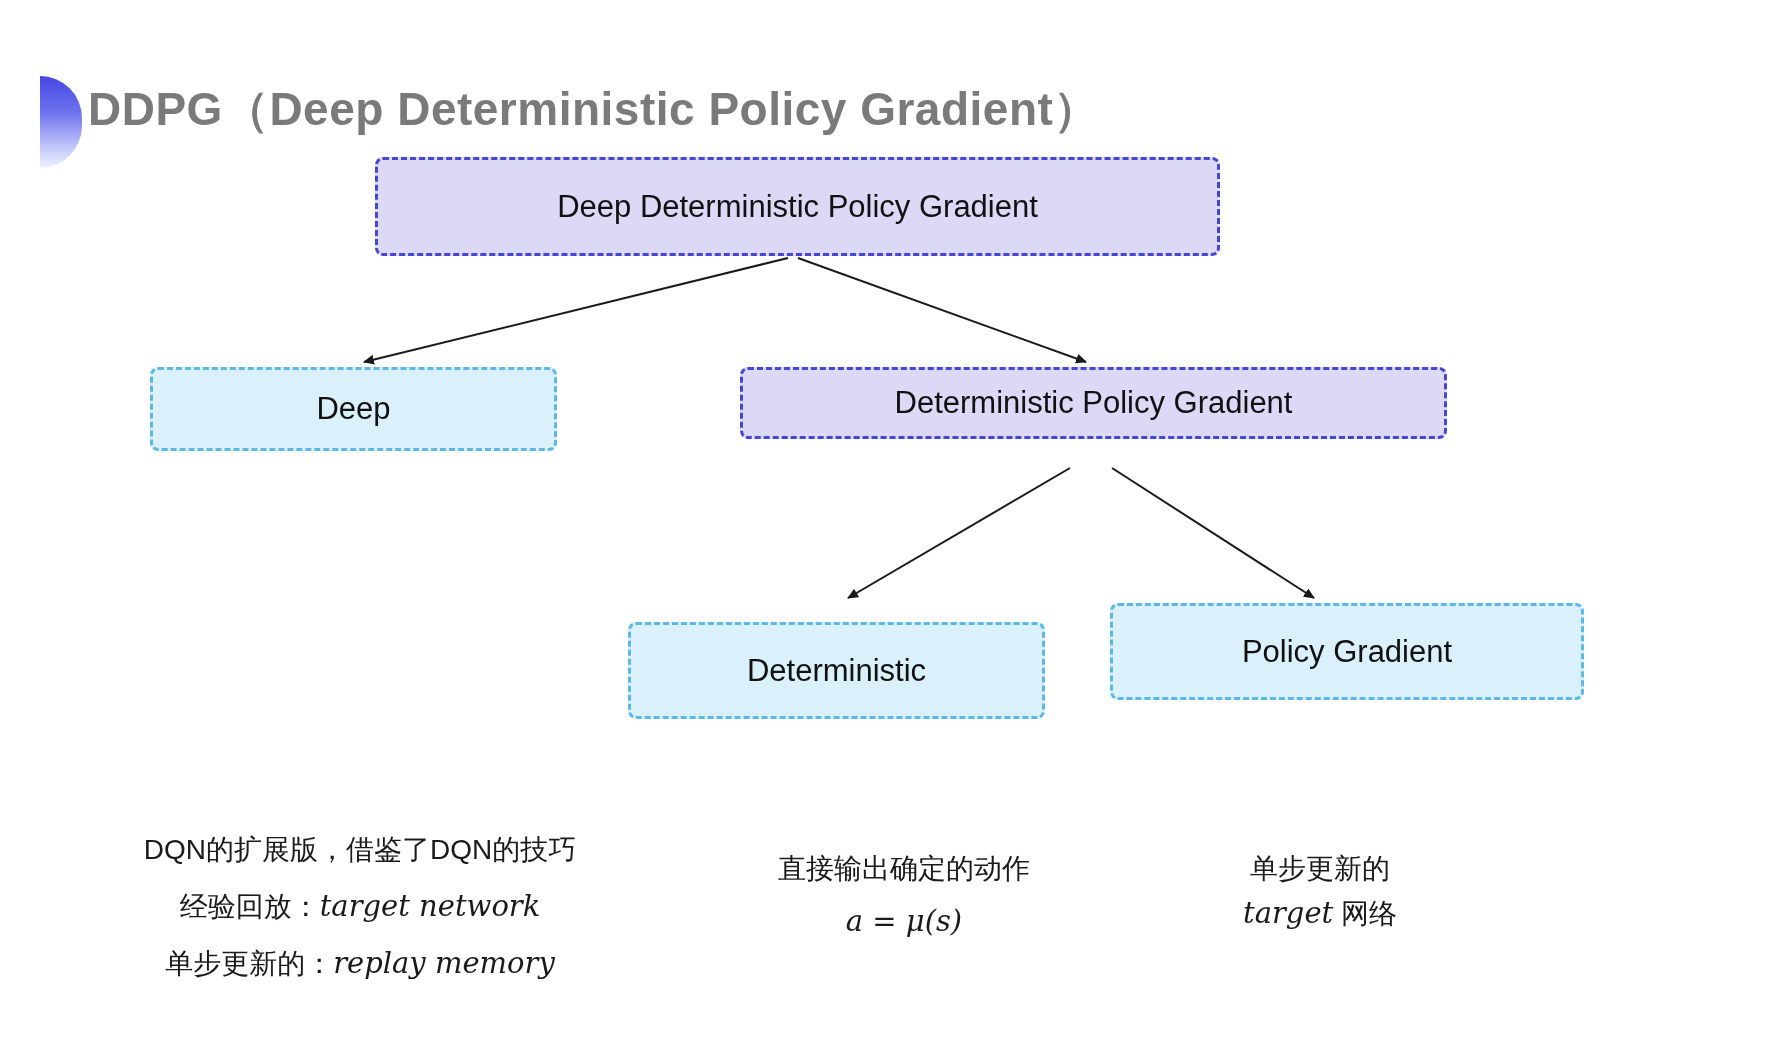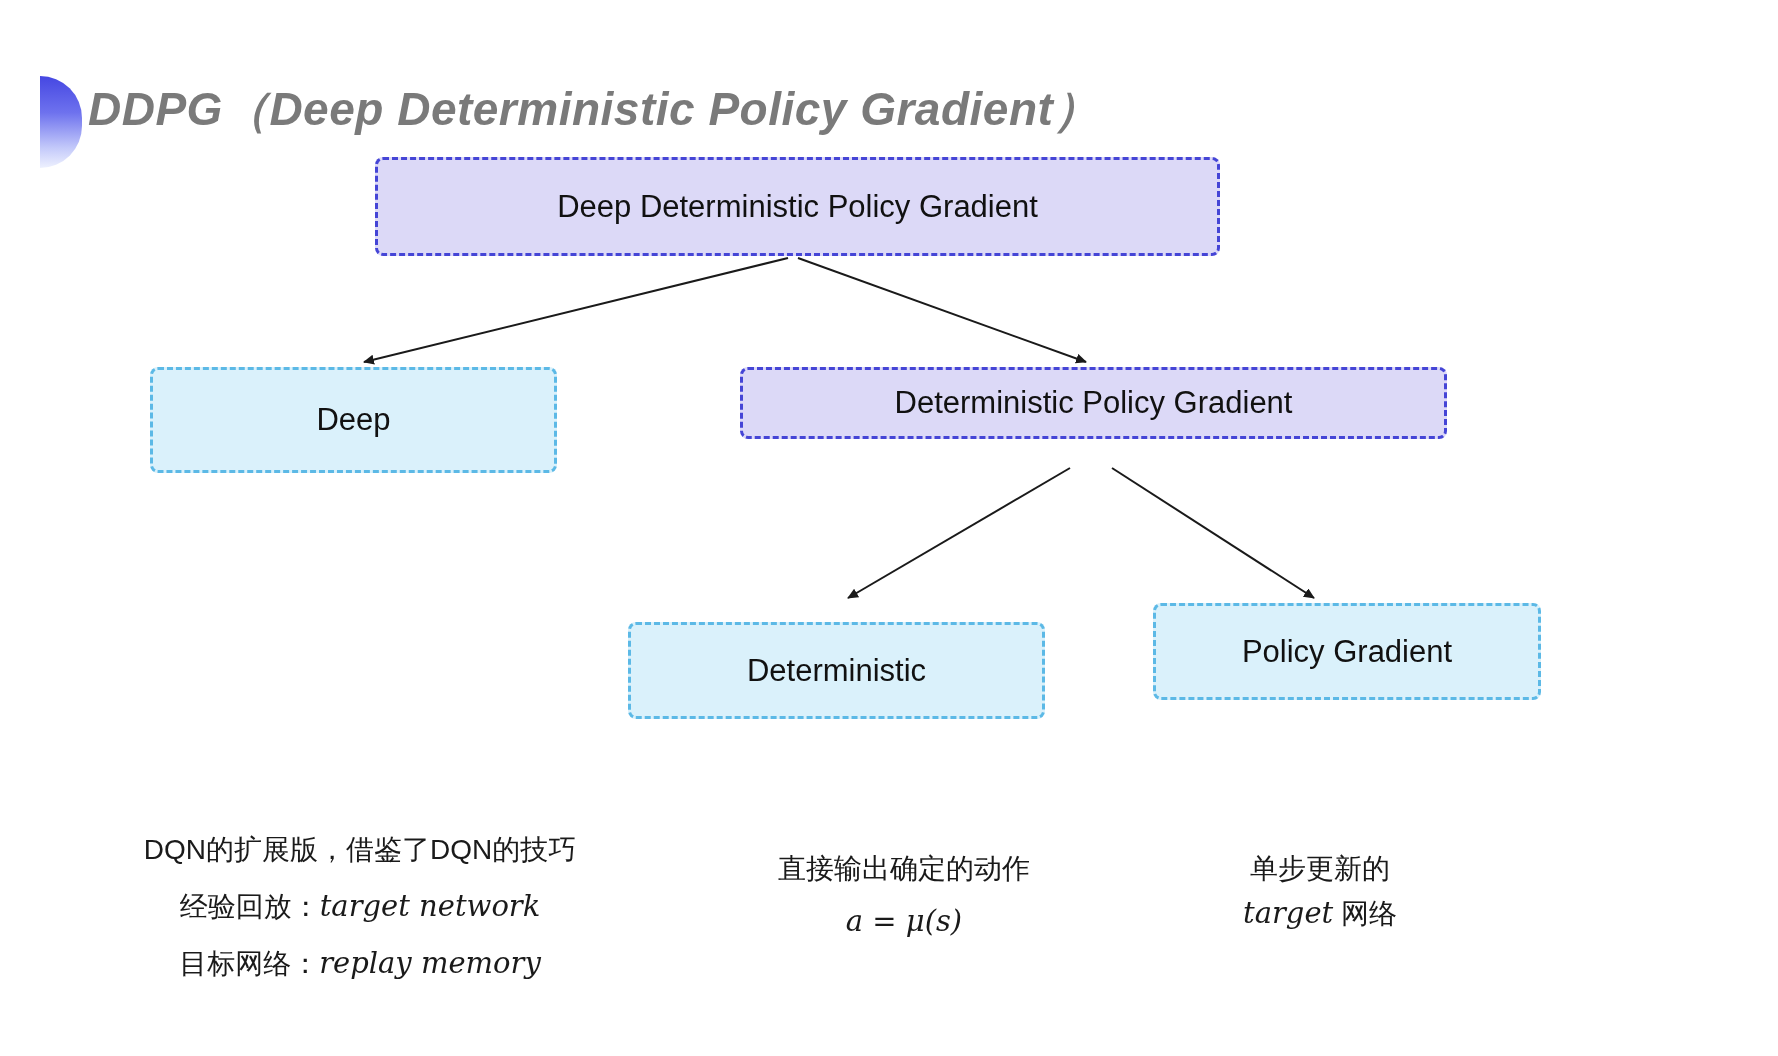--- a/index.html
+++ b/index.html
@@ -23,21 +23,20 @@
   }
   .page-title {
     position: absolute;
     left: 88px; top: 80px;
     height: 58px; line-height: 58px;
     font-size: 46px;
     font-weight: 600;
     letter-spacing: 0.5px;
     color: #7a7a7a;
     white-space: nowrap;
-    font-style: italic;
   }
 
   
   .node {
     position: absolute;
     display: flex;
     align-items: center;
     justify-content: center;
     font-size: 31px;
     font-weight: 500;
@@ -48,24 +47,24 @@
   .node.purple {
     background: #dcd9f7;
     border: 3px dashed #4545d6;
     text-align: center;
   }
   .node.cyan {
     background: #daf1fb;
     border: 3px dashed #5cb9e6;
   }
   #node-root          { left: 375px;  top: 157px; width: 845px; height: 99px; }
-  #node-deep          { left: 150px;  top: 367px; width: 407px; height: 106px; }
+  #node-deep          { left: 150px;  top: 367px; width: 407px; height: 84px; }
   #node-dpg           { left: 740px;  top: 367px; width: 707px; height: 72px; }
   #node-deterministic { left: 628px;  top: 603px; width: 417px; height: 97px; margin-top: 19px; }
-  #node-policy-grad   { left: 1110px; top: 603px; width: 388px; height: 97px; margin-left: 43px; }
+  #node-policy-grad   { left: 1110px; top: 603px; width: 474px; height: 97px; }
 
   
   #arrows {
     position: absolute;
     left: 0; top: 0;
     width: 1778px; height: 1056px;
     pointer-events: none;
   }
   #arrows line { stroke: #1a1a1a; stroke-width: 2; }
 
@@ -124,21 +123,21 @@
   <div id="node-deterministic" class="node cyan">
     <span>Deterministic</span>
   </div>
   <div id="node-policy-grad" class="node cyan">
     <span>Policy Gradient</span>
   </div>
 
   <div id="note-deep" class="note">
     <span class="row zh">DQN的扩展版，借鉴了DQN的技巧</span>
     <span class="row"><span class="zh">经验回放：</span><span class="math-it">target network</span></span>
-    <span class="row"><span class="zh">目标网络：</span><span class="math-it">replay memory</span></span>
+    <span class="row"><span class="zh">单步更新的：</span><span class="math-it">replay memory</span></span>
   </div>
 
   <div id="note-det" class="note">
     <span class="row zh">直接输出确定的动作</span>
     <span class="row math-it">a = μ(s)</span>
   </div>
 
   <div id="note-pg" class="note">
     <span class="row zh">单步更新的</span>
     <span class="row"><span class="math-it">target</span><span class="zh"> 网络</span></span>

